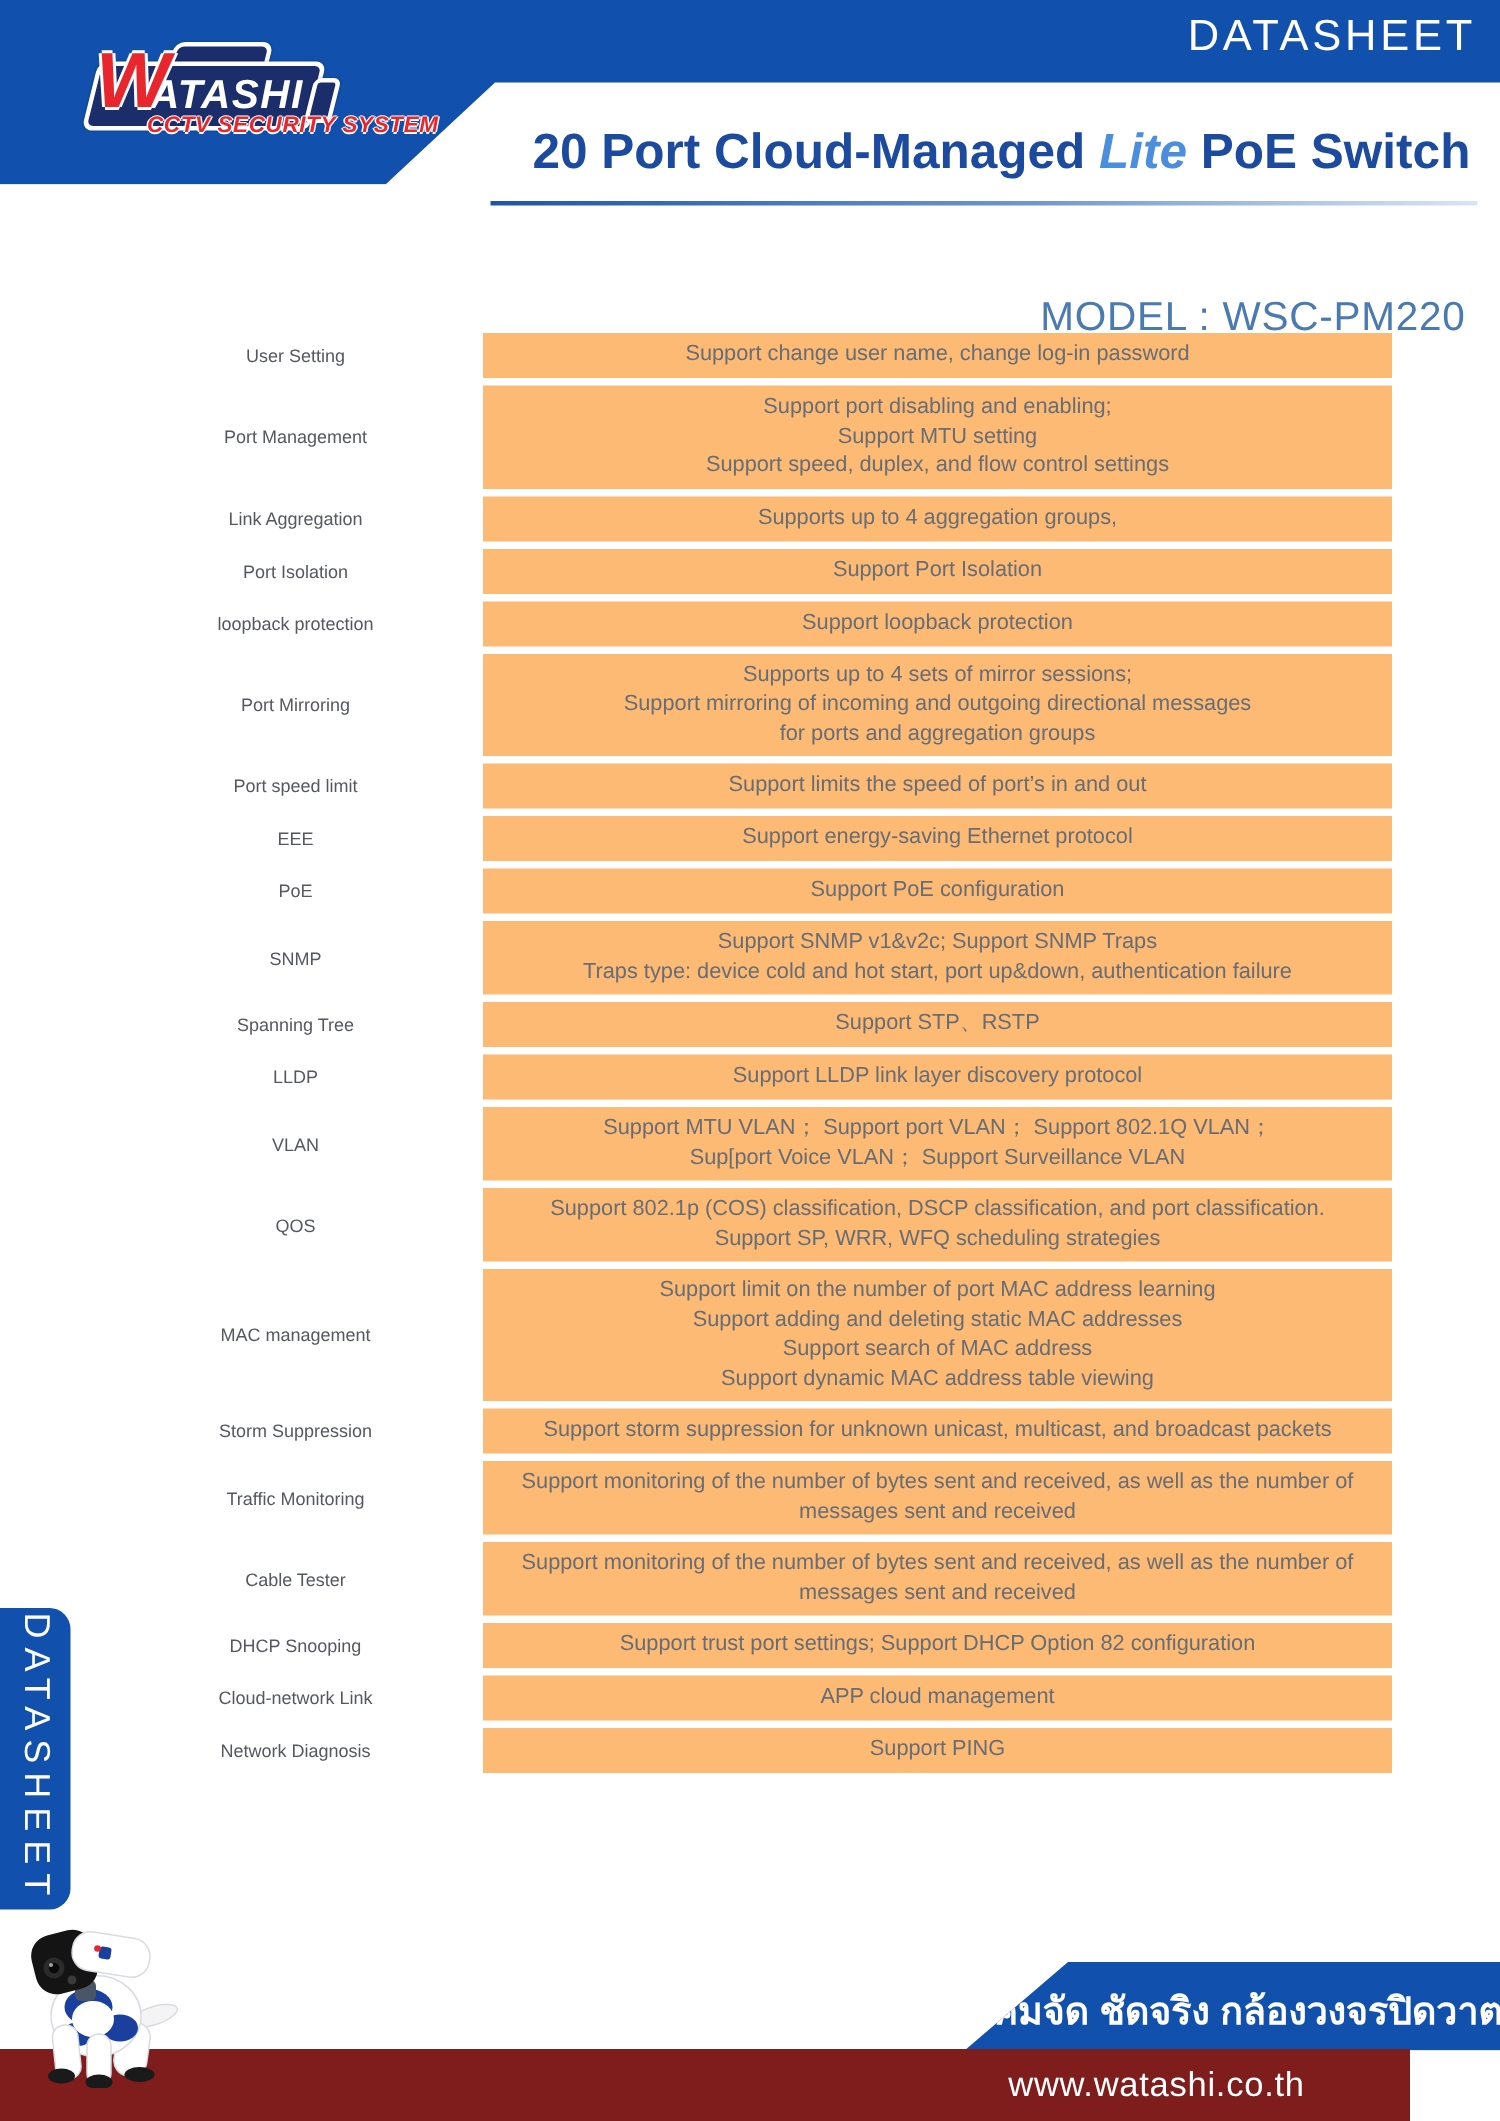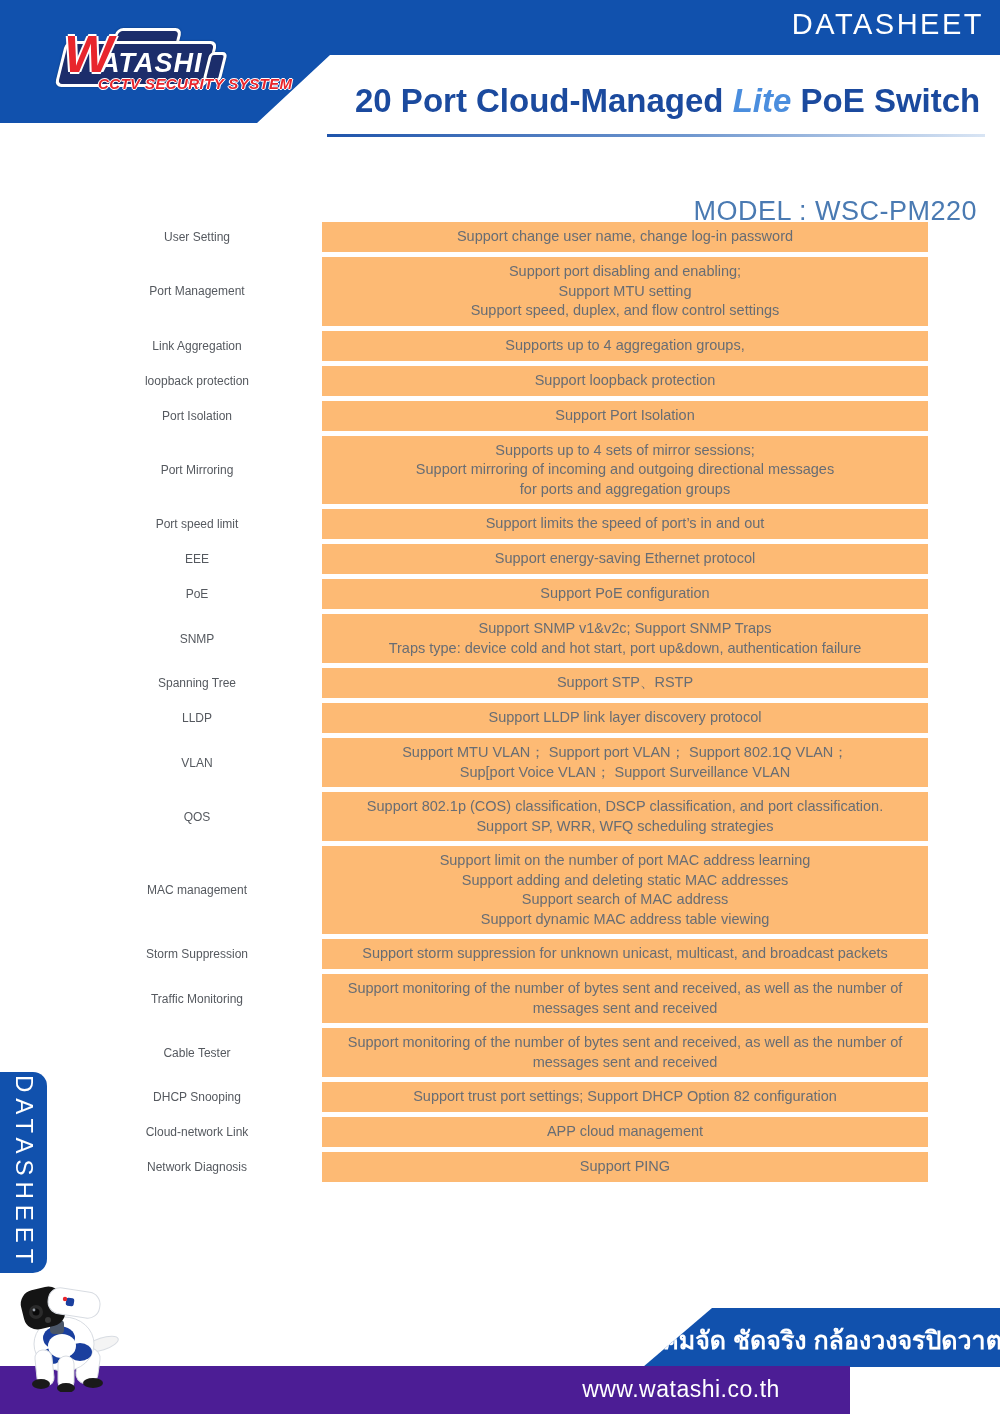--- a/index.html
+++ b/index.html
@@ -91,22 +91,22 @@
   .footer-ribbon {
     position:absolute; left:0; top:1308px; width:1000px; height:59px;
     background:#1151ad;
     clip-path:polygon(712px 0, 1000px 0, 1000px 59px, 643px 59px);
   }
   .thai-tagline {
     position:absolute; right:0; bottom:7px; width:338px; text-align:center;
     color:#ffffff; font-size:25px; font-weight:700; white-space:nowrap;
   }
   .footer-bar {
-    position:absolute; left:0; top:1366px; width:850px; height:48px;
-    background:#4c1d95;
+    position:absolute; left:0; top:1366px; width:940px; height:48px;
+    background:#7f1d1d;
   }
   .website {
     position:absolute; right:0; top:10px; width:338px; text-align:center;
     color:#ffffff; font-size:23px; letter-spacing:.5px; font-weight:400;
   }
 
   
   .robot { position:absolute; left:14px; top:1282px; width:108px; height:110px; z-index:5; }
 </style>
 </head>
@@ -144,26 +144,26 @@
         <div class="t-label">Port Management</div>
         <div class="t-value">Support port disabling and enabling;
 Support MTU setting
 Support speed, duplex, and flow control settings</div>
       </div>
       <div class="t-row">
         <div class="t-label">Link Aggregation</div>
         <div class="t-value">Supports up to 4 aggregation groups,</div>
       </div>
       <div class="t-row">
+        <div class="t-label">Port Isolation</div>
+        <div class="t-value">Support Port Isolation</div>
+      </div>
+      <div class="t-row">
         <div class="t-label">loopback protection</div>
         <div class="t-value">Support loopback protection</div>
-      </div>
-      <div class="t-row">
-        <div class="t-label">Port Isolation</div>
-        <div class="t-value">Support Port Isolation</div>
       </div>
       <div class="t-row">
         <div class="t-label">Port Mirroring</div>
         <div class="t-value">Supports up to 4 sets of mirror sessions;
 Support mirroring of incoming and outgoing directional messages
 for ports and aggregation groups</div>
       </div>
       <div class="t-row">
         <div class="t-label">Port speed limit</div>
         <div class="t-value">Support limits the speed of port’s in and out</div>

